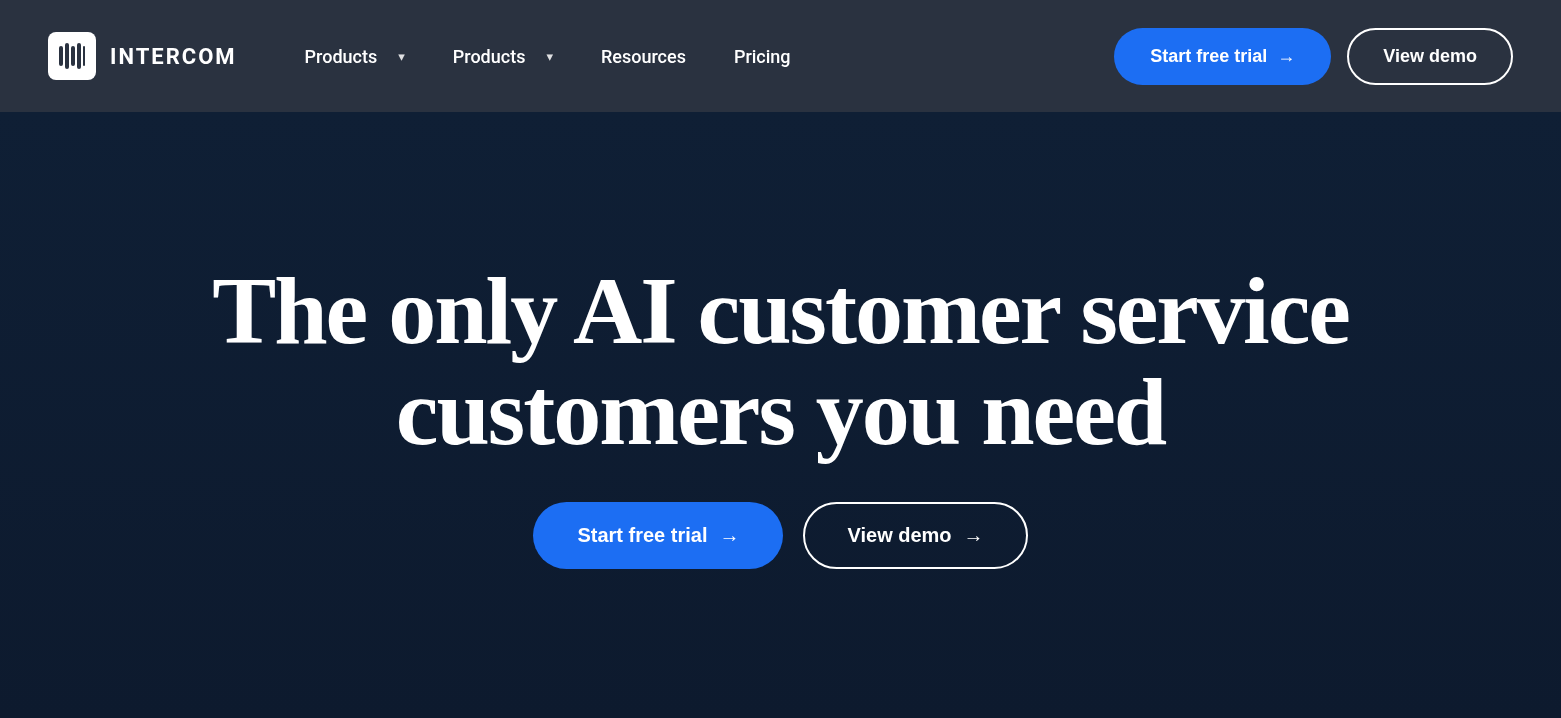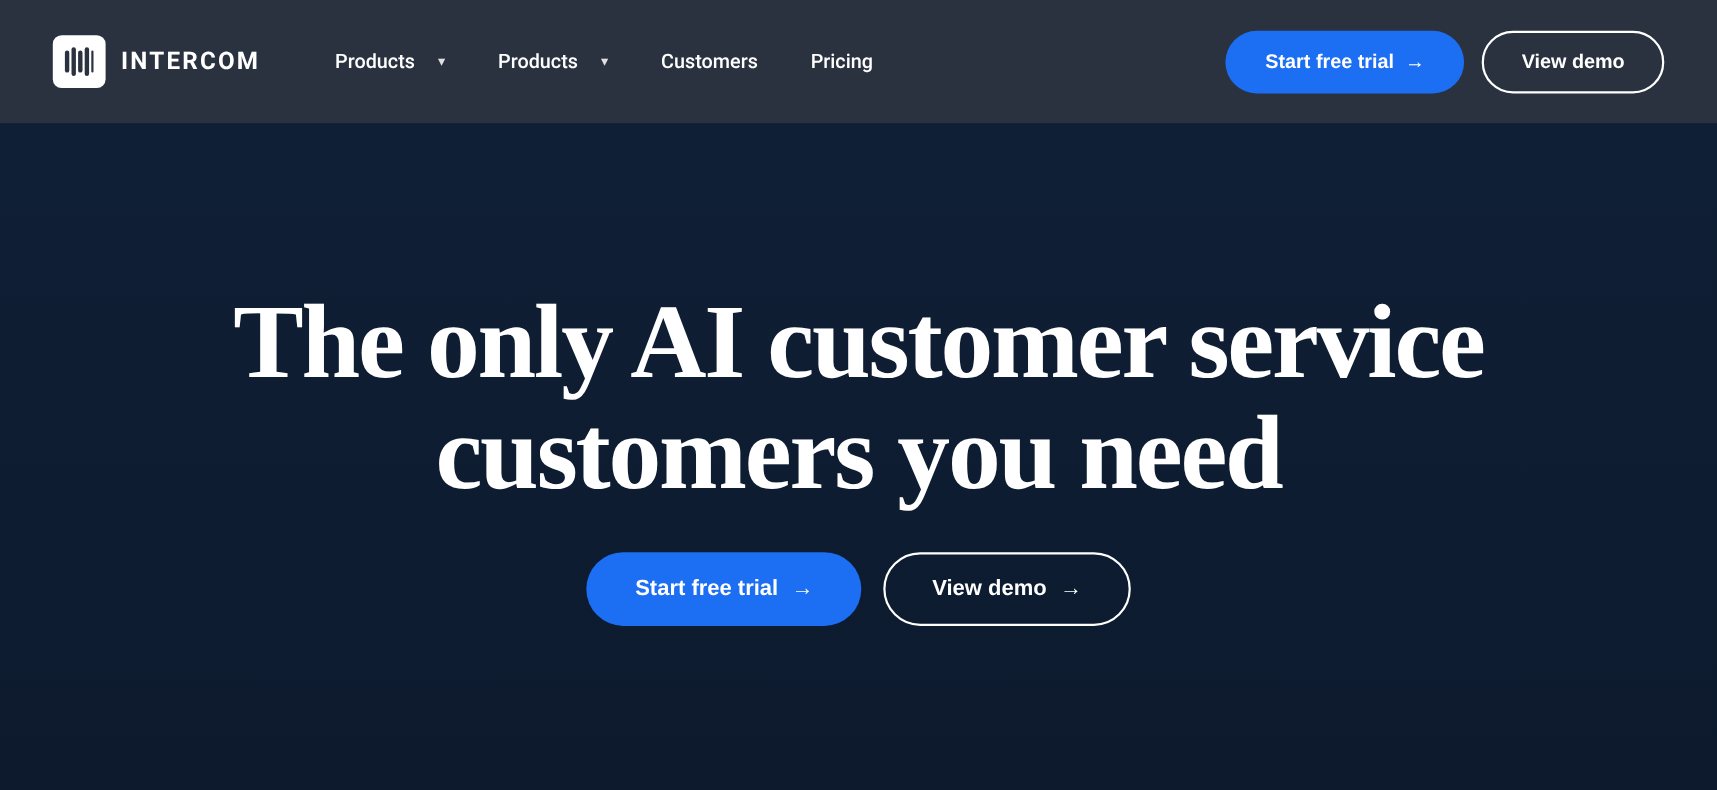--- a/index.html
+++ b/index.html
@@ -203,21 +203,21 @@
   <div class="nav-links">
     <a class="nav-link">
       <span>Products</span>
       <span class="chevron">▾</span>
     </a>
     <a class="nav-link">
       <span>Products</span>
       <span class="chevron">▾</span>
     </a>
     <a class="nav-link">
-      <span>Customers</span>
+      <span>Resources</span>
     </a>
     <a class="nav-link">
       <span>Pricing</span>
     </a>
   </div>
 
   <div class="nav-actions">
     <button class="btn-primary">
       <span>Start free trial</span>
       <span>→</span>

